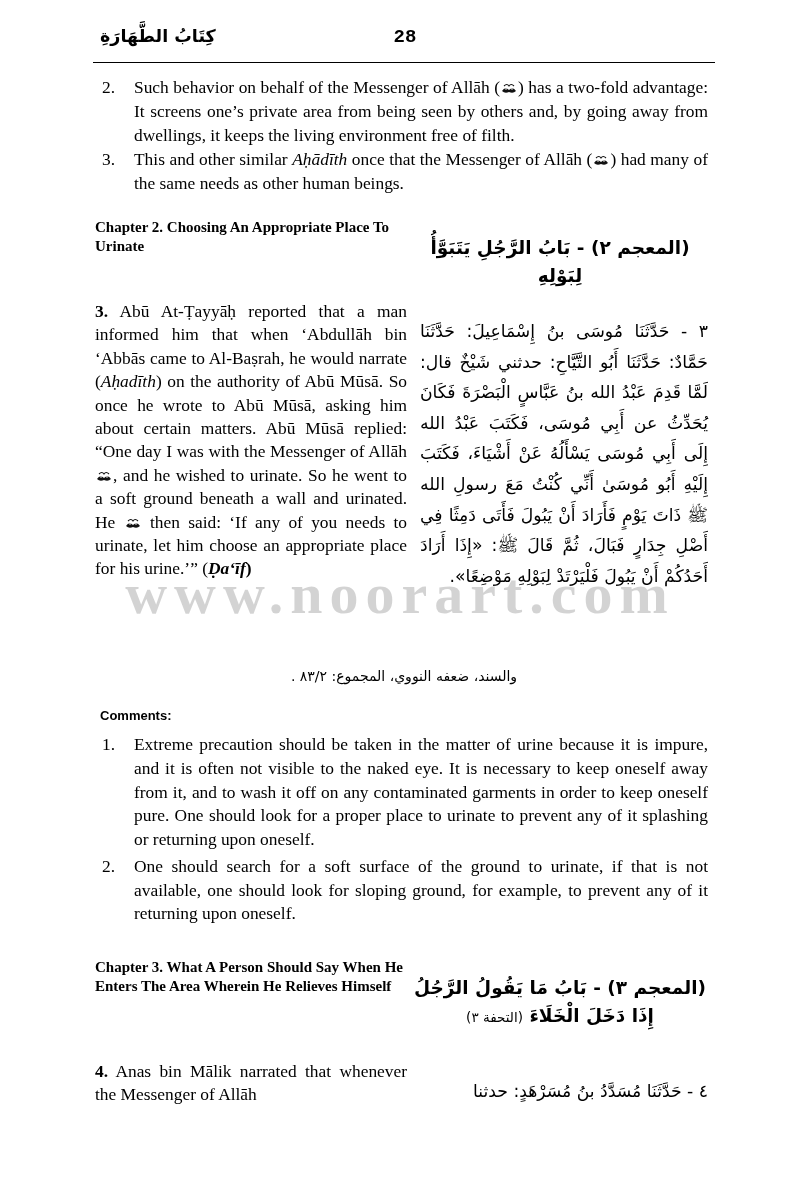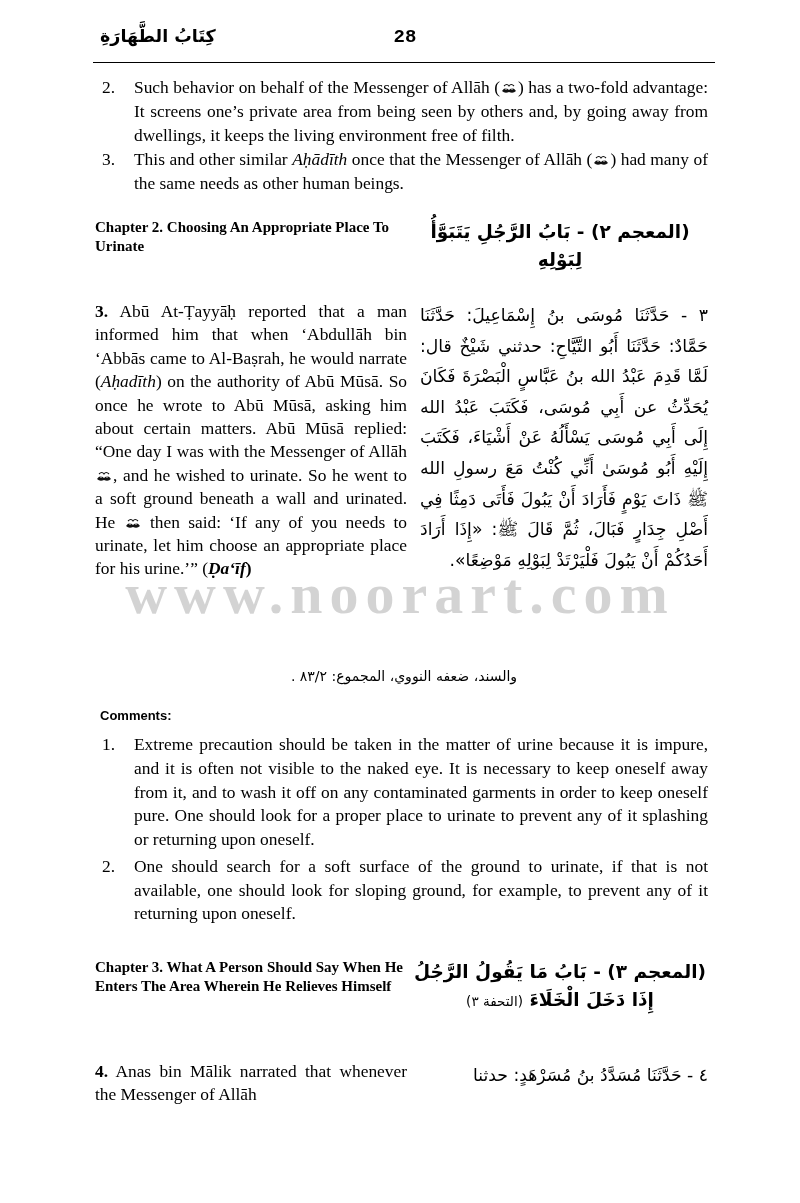--- a/index.html
+++ b/index.html
@@ -117,20 +117,21 @@
     position: absolute;
     left: 95px;
     width: 312px;
   }
   .col-ar {
     position: absolute;
     left: 420px;
     width: 288px;
     direction: rtl;
     text-align: justify;
+    margin-top: 16px;
   }
 
   .chapter-head {
     font-family: Liberation Serif, serif;
     font-weight: bold;
     font-size: 15px;
     line-height: 1.28;
   }
   .chapter-head-ar {
     font-family: "DejaVu Sans", sans-serif;

